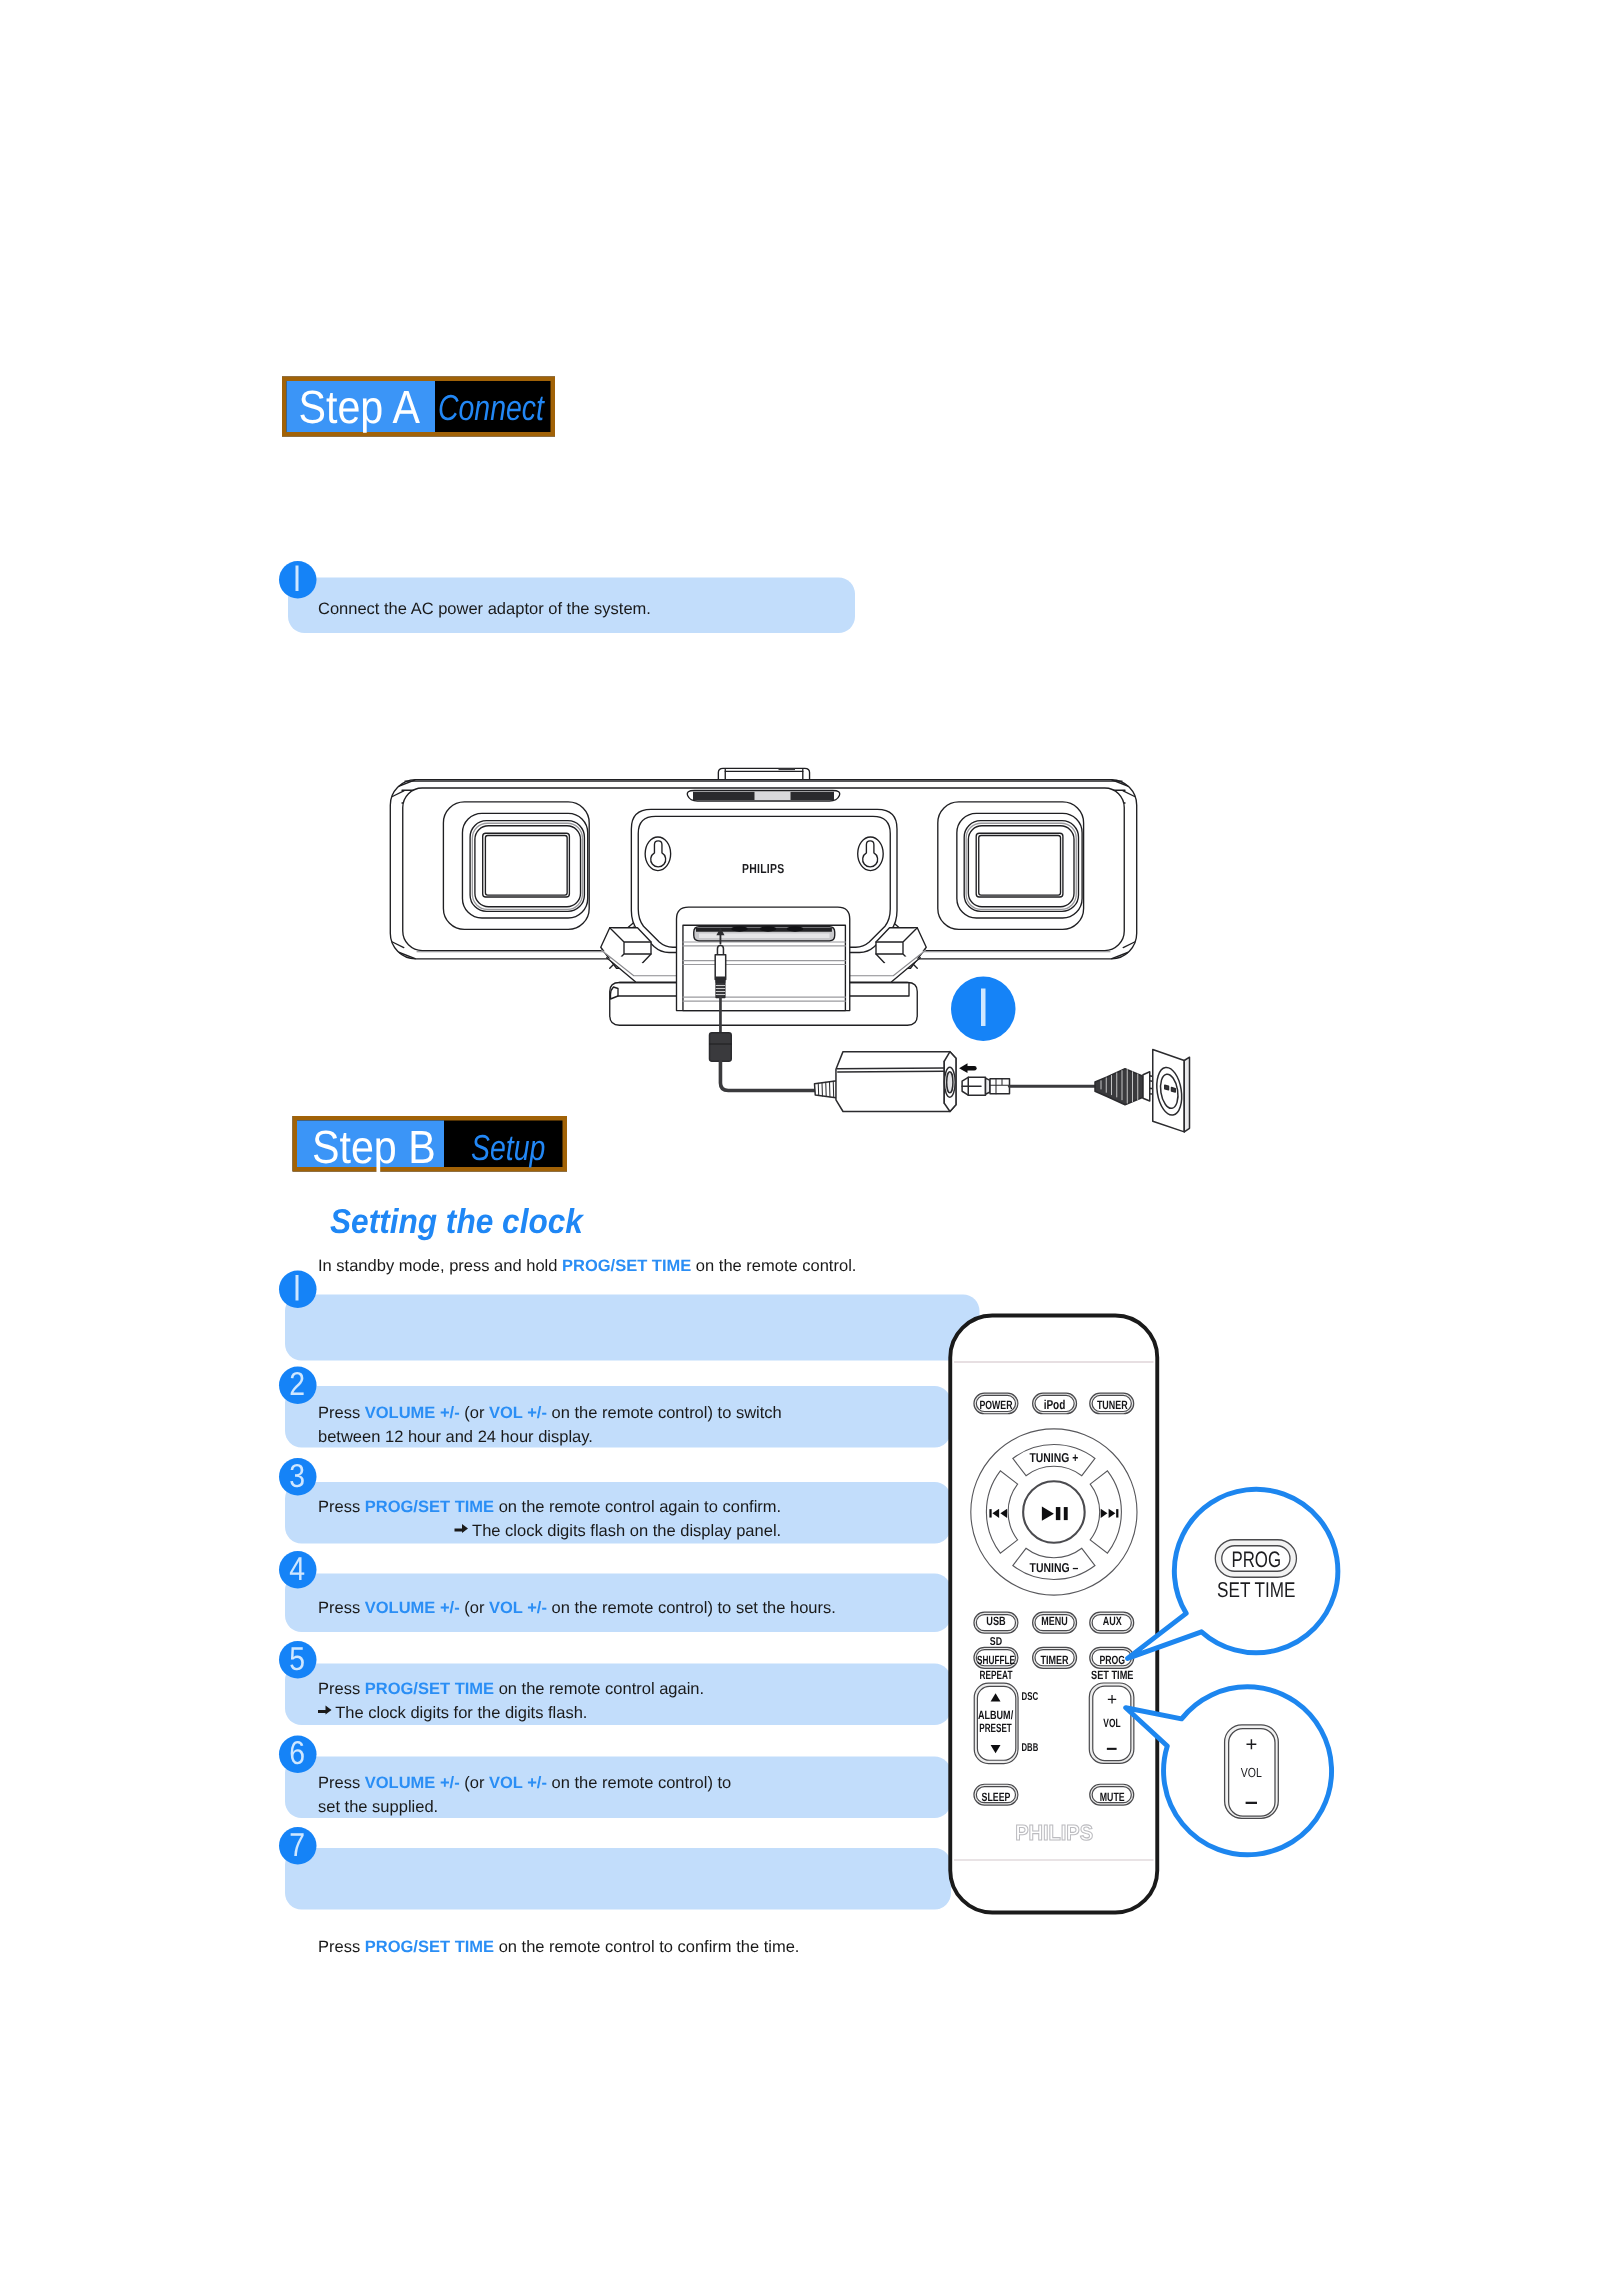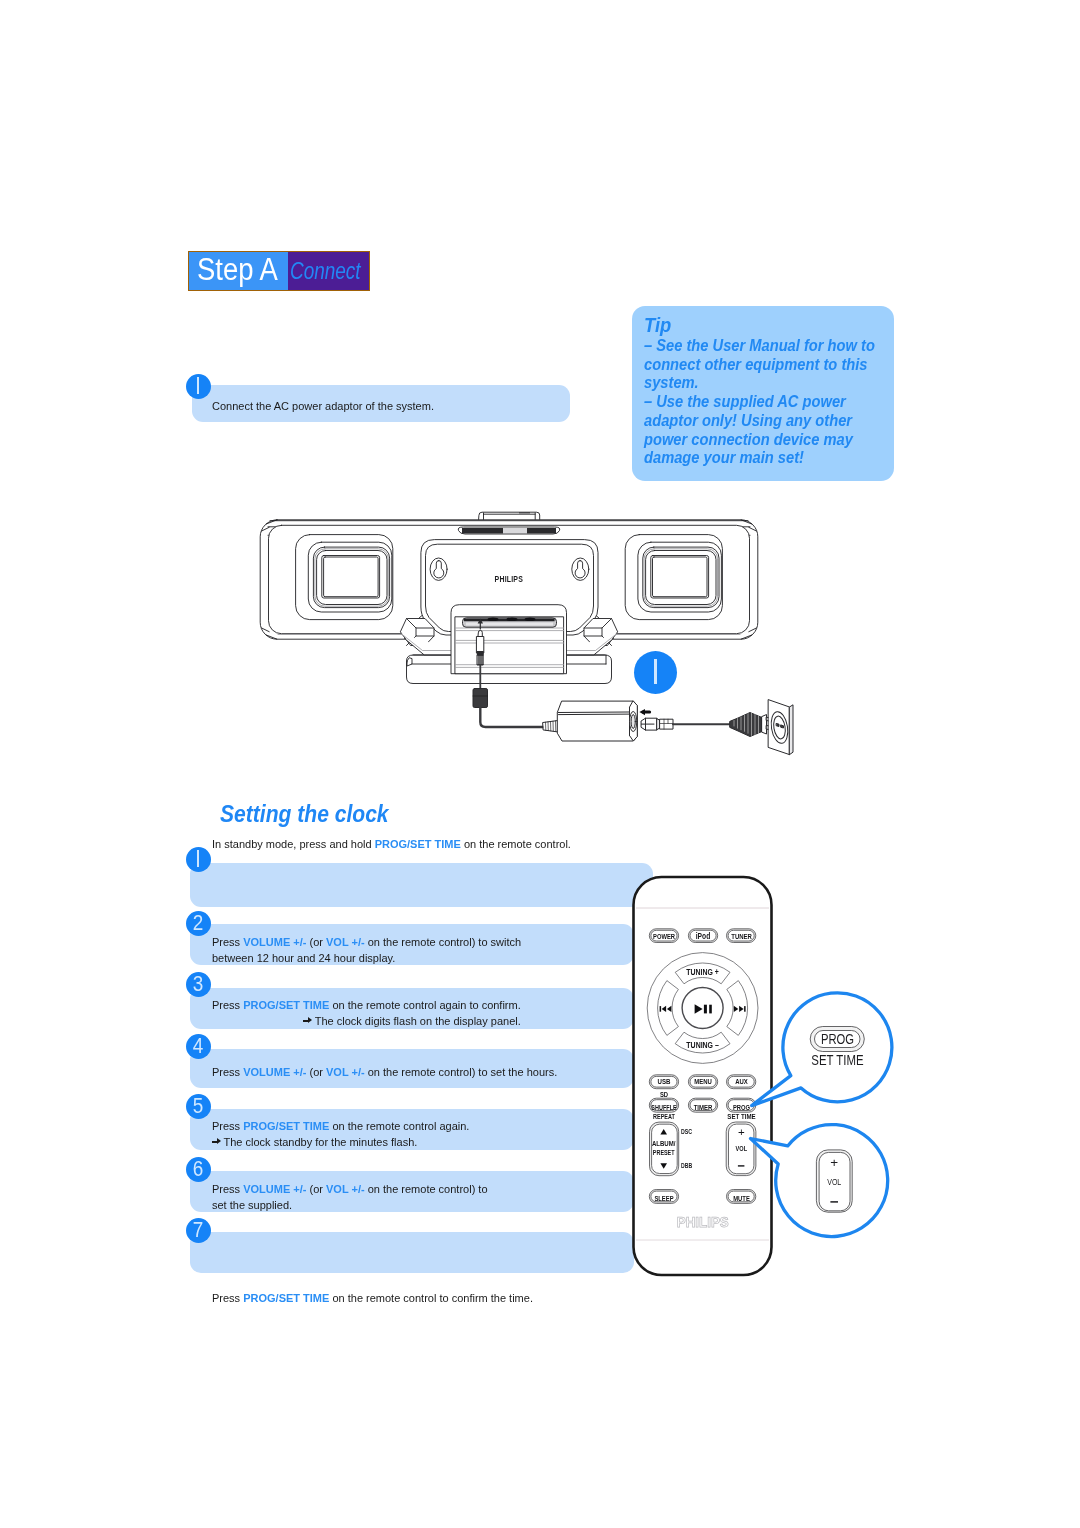--- a/index.html
+++ b/index.html
@@ -1,21 +1,21 @@
 <!DOCTYPE html>
 <html><head>
 <meta charset="utf-8">
 <style>
   html,body{margin:0;padding:0;}
   body{width:1080px;height:1528px;background:#ffffff;
        font-family:"Liberation Sans",sans-serif;position:relative;overflow:hidden;}
   .page{position:absolute;left:0;top:0;width:1080px;height:1528px;}
 
   
-  .step-banner{position:absolute;border:1px solid #a16207;box-sizing:border-box;background:#4c1d95;}
+  .step-banner{position:absolute;border:3px solid #a16207;box-sizing:border-box;background:#000000;}
   .step-banner .sb-left{position:absolute;left:0;top:0;bottom:0;background:#3b95f7;}
   .step-banner .sb-label{position:absolute;color:#ffffff;font-size:31px;font-weight:400;
       line-height:1;white-space:nowrap;transform:scaleX(0.886);transform-origin:left top;}
   .step-banner .sb-title{position:absolute;color:#2287f5;font-size:24px;font-style:italic;
       font-weight:400;line-height:1;white-space:nowrap;transform:scaleX(0.79);transform-origin:left top;}
 
   
   .section-heading{position:absolute;color:#1f87f5;font-size:23px;font-weight:bold;
       font-style:italic;font-family:"Liberation Sans",sans-serif;line-height:1;
       white-space:nowrap;transform:scaleX(0.916);transform-origin:left top;}
@@ -50,27 +50,20 @@
 <body>
 
 <div class="page">
 
   <div class="step-banner" style="left:187.5px;top:251px;width:182.5px;height:39.5px;">
     <div class="sb-left" style="width:99.5px;"></div>
     <div class="sb-label" style="left:8.5px;top:2.2px;">Step A</div>
     <div class="sb-title" style="left:101.5px;top:7px;">Connect</div>
   </div>
 
-  <div class="tip" style="left:632px;top:306px;width:262px;height:175px;">
-   <div class="tip-inner">
-    <div class="tip-title">Tip</div>
-    <div class="tip-body">–  See the User Manual for how to connect other equipment to this system.</div>
-    <div class="tip-body">–  Use the supplied AC power adaptor only! Using any other power connection device may damage your main set!</div>
-   </div>
-  </div>
 
   <div class="step-box" style="left:192px;top:385px;width:378px;height:37px;"></div>
   <div class="step-num" style="left:186px;top:374px;">
       <span class="one-bar"></span>
     </div>
   <div class="step-text" style="left:212px;top:398px;">Connect the AC power adaptor of the system.</div>
 
   <div id="device-illus" class="illus" style="left:250px;top:500px;width:560px;height:290px;">
    <svg width="560" height="290" viewBox="250 500 560 290" xmlns="http://www.w3.org/2000/svg">
     <g fill="#ffffff" stroke="#1f1f22" stroke-width="0.9" stroke-linejoin="round" stroke-linecap="round">
@@ -210,20 +203,25 @@
     </g>
 
     <text x="636.0" y="581.8" font-family="Liberation Sans, sans-serif" font-size="8.7" font-weight="bold" letter-spacing="0.25" text-anchor="middle" fill="#1c1c1f" transform="scale(0.8 1)">PHILIPS</text>
    </svg>
   </div>
 
   <div class="step-num" style="left:634px;top:651px;width:43px;height:43px;">
       <span class="one-bar" style="width:3px;height:25px;"></span>
     </div>
 
+  <div class="step-banner" style="left:194.7px;top:744.3px;width:183.8px;height:36.6px;">
+    <div class="sb-left" style="width:98px;"></div>
+    <div class="sb-label" style="left:10.8px;top:1.5px;">Step B</div>
+    <div class="sb-title" style="left:116.4px;top:6.5px;">Setup</div>
+  </div>
 
   <div class="section-heading" style="left:220px;top:802.5px;">Setting the clock</div>
 
   <div id="clock-steps">
       <div class="step-box" style="left: 190px; top: 863px; width: 463px; height: 44px;"></div>
       <div class="step-num" style="left: 186px; top: 847px;">
         <span class="one-bar"></span>
       </div>
       <div class="step-text" style="left: 212px; top: 836px;">
         <div><span>In standby mode, press and hold </span><span style="color: rgb(42, 142, 245); font-weight: bold;">PROG/SET TIME</span><span> on the remote control.</span></div>
@@ -250,21 +248,21 @@
       </div>
       <div class="step-text" style="left: 212px; top: 1064px;">
         <div><span>Press </span><span style="color: rgb(42, 142, 245); font-weight: bold;">VOLUME +/-</span><span> (or </span><span style="color: rgb(42, 142, 245); font-weight: bold;">VOL +/- </span><span> on the remote control) to set the hours.</span></div>
       </div>
       <div class="step-box" style="left: 190px; top: 1109px; width: 444px; height: 41px;"></div>
       <div class="step-num" style="left: 186px; top: 1094px;">
         <span class="num">5</span>
       </div>
       <div class="step-text" style="left: 212px; top: 1118px;">
         <div><span>Press </span><span style="color: rgb(42, 142, 245); font-weight: bold;">PROG/SET TIME</span><span> on the remote control again.</span></div>
-        <div><span class="arrowglyph"><i></i><b></b></span><span>The clock standby for the minutes flash.</span></div>
+        <div><span class="arrowglyph"><i></i><b></b></span><span>The clock digits for the digits flash.</span></div>
       </div>
       <div class="step-box" style="left: 190px; top: 1171px; width: 444px; height: 41px;"></div>
       <div class="step-num" style="left: 186px; top: 1157px;">
         <span class="num">6</span>
       </div>
       <div class="step-text" style="left: 212px; top: 1181px;">
         <div><span>Press </span><span style="color: rgb(42, 142, 245); font-weight: bold;">VOLUME +/-</span><span> (or </span><span style="color: rgb(42, 142, 245); font-weight: bold;">VOL +/- </span><span> on the remote control) to</span></div>
         <div><span>set the supplied.</span></div>
       </div>
       <div class="step-box" style="left: 190px; top: 1232px; width: 444px; height: 41px;"></div>

